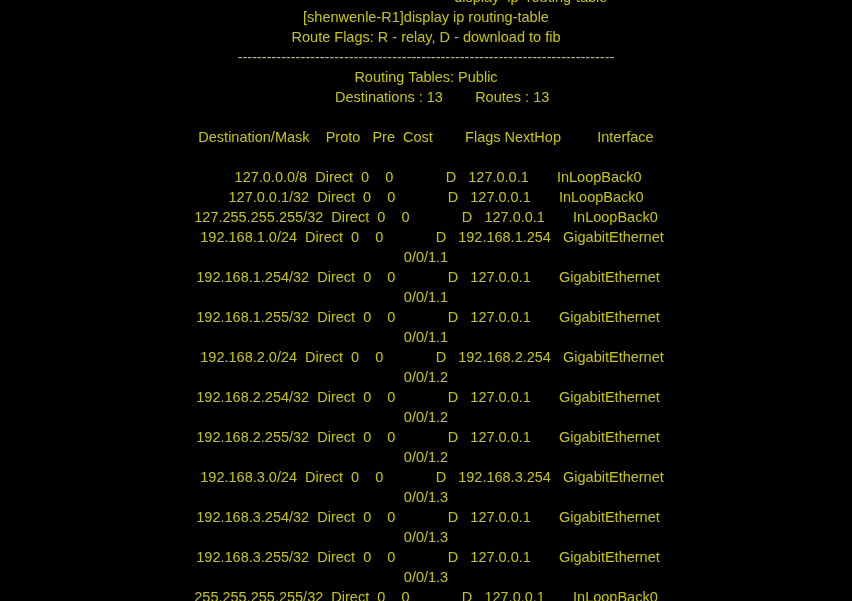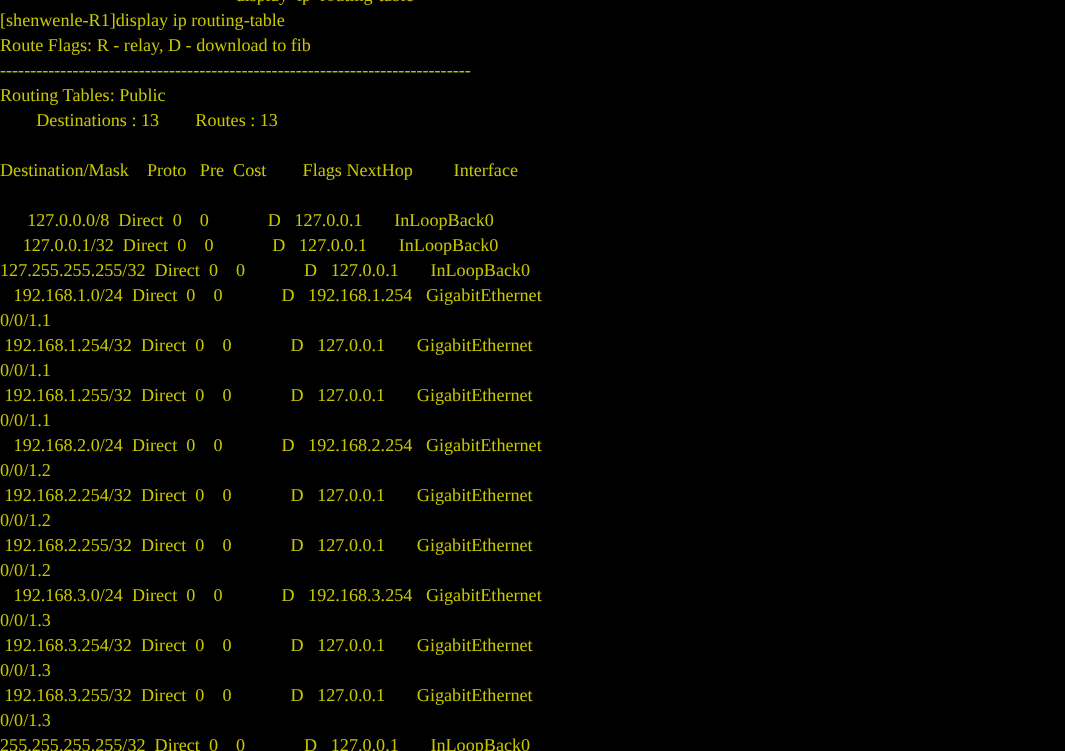--- a/index.html
+++ b/index.html
@@ -11,27 +11,28 @@
   body {
     width: 852px;
     height: 601px;
     overflow: hidden;
   }
   #terminal {
     position: relative;
     width: 852px;
     height: 601px;
     background: #000000;
-    font-family: Liberation Serif, serif;
+    font-family: Liberation Sans, sans-serif;
     font-size: 14.5px;
     line-height: 20px;
     color: #c8c800;
     overflow: hidden;
     padding: 0;
     box-sizing: border-box;
+    text-align: center;
   }
   #screen {
     position: absolute;
     left: 0px;
     top: -13px;
     width: 852px;
     white-space: pre;
     letter-spacing: 0px;
     font-variant-ligatures: none;
     -webkit-font-smoothing: none;

